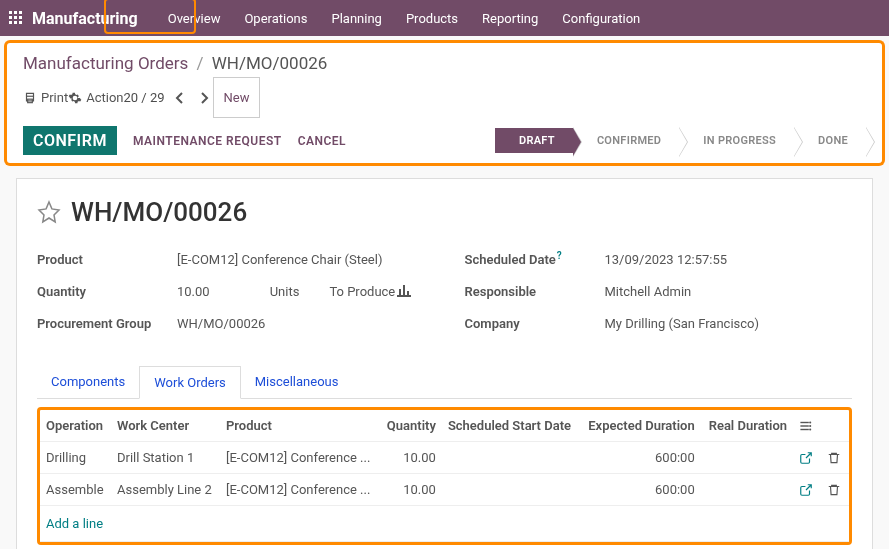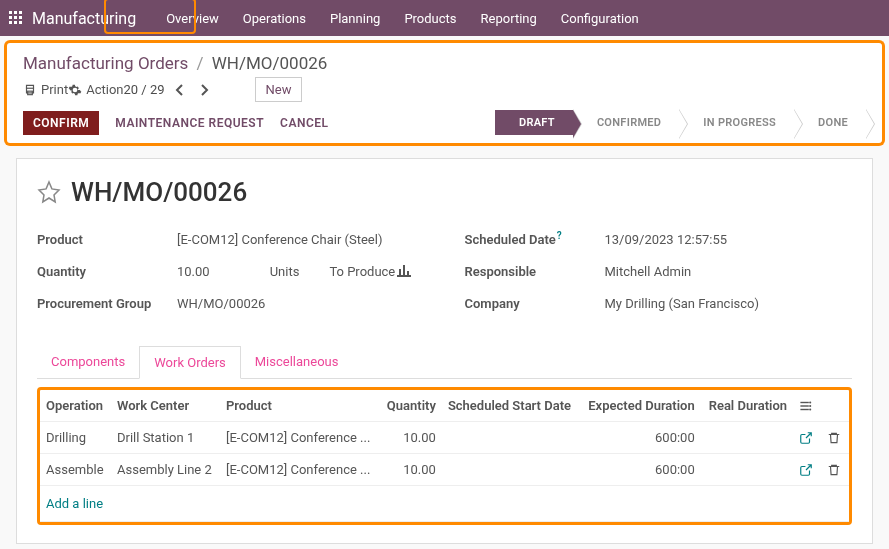--- a/index.html
+++ b/index.html
@@ -1,54 +1,54 @@
 <!DOCTYPE html>
 <html><head>
 <meta charset="utf-8">
 <style>
 * { margin:0; padding:0; box-sizing:border-box; font-family:-apple-system,BlinkMacSystemFont,"Segoe UI",Roboto,sans-serif; }
 body { font-size:13px; color:#4c4c4c; background:#f9f9f9; }
 .topnav { background:#714B67; color:#fff; height:36px; display:flex; align-items:center; padding:0 8px; }
 .app-icon { width:16px; height:16px; margin-right:8px; }
-.app-name { font-size:16px; font-weight:400; margin-right:20px; }
+.app-name { font-size:16px; font-weight:700; margin-right:20px; }
 .nav-items { display:flex; gap:4px;justify-content:center; }
 .nav-item { color:#fff; padding:4px 10px; font-size:13px; cursor:pointer; }
 .header-bar { background:#fff; padding:6px 16px 0 16px; display:flex; justify-content:space-between; align-items:flex-start; border:3px solid #ff8a00; border-bottom:none; border-radius:6px 6px 0 0; margin:4px 4px 0 4px;flex-direction:column; }
 .breadcrumb { font-size:17px; color:#714B67; padding:4px 0; }
 .breadcrumb .sep { color:#999; margin:0 4px; }
 .breadcrumb .current { color:#555; }
 .header-right { display:flex; align-items:center; }
 .hr-item { display:flex; align-items:center; gap:4px; cursor:pointer; color:#555; font-size:13px; }
 .pager { display:flex; align-items:center; gap:6px; }
 .pager-btn { cursor:pointer; color:#555; font-size:14px; padding:2px 4px;}
-.new-btn { border:1px solid #ccc; padding:4px 10px; color:#714B67;margin-left:42px; }
+.new-btn { border:1px solid #ccc; padding:12px 10px; color:#714B67; }
 .action-bar { background:#fff; padding:8px 16px; display:flex; justify-content:space-between; align-items:center; margin:0 4px; border:3px solid #ff8a00; border-top:none; border-radius:0 0 6px 6px; }
 .action-buttons { display:flex; gap:16px; align-items:center; }
-.btn-confirm { background:#7f1d1d; color:#fff; padding:5px 10px; font-weight:600; letter-spacing:.5px; font-size:12px; }
+.btn-confirm { background:#0f766e; color:#fff; padding:5px 10px; font-weight:600; letter-spacing:.5px; font-size:16px; }
 .btn-text { color:#714B67; font-weight:600; letter-spacing:.5px; font-size:12px; cursor:pointer; }
 .status-flow { display:flex; }
 .status-step { position:relative; padding:6px 18px 6px 24px; font-size:11px; font-weight:600; color:#888; letter-spacing:.3px; }
 .status-step.active { background:#714B67; color:#fff; }
 .status-step:after { content:""; position:absolute; right:-8px; top:0; width:0; height:0; border-top:14px solid transparent; border-bottom:14px solid transparent; border-left:8px solid #fff; z-index:2;}
 .status-step:before { content:""; position:absolute; right:-9px; top:-1px; width:0; height:0; border-top:15px solid transparent; border-bottom:15px solid transparent; border-left:9px solid #ccc; z-index:1;}
 .status-step.active:after { border-left-color:#714B67; }
 .card { background:#fff; border:1px solid #ddd; margin:12px 16px; padding:18px 20px; }
 .title-row { display:flex; align-items:center; gap:10px; margin-bottom:18px; }
 .title-row h1 { font-size:26px; font-weight:500; color:#333; }
 .star-icon { width:24px; height:24px; color:#888; }
 .fields { display:flex; gap:40px; }
 .col { flex:1; }
 .field-row { display:flex; align-items:center; min-height:28px; margin-bottom:4px; }
 .field-label { min-width:140px; font-weight:600; color:#555; font-size:13px; }
 .field-val { color:#555; font-size:13px; }
 .qmark { color:#017e84; font-size:10px; vertical-align:super; margin-left:1px; }
 .qty-unit { margin-left:60px; }
 .to-produce { color:#555; font-weight:400; margin-left:30px; display:flex; align-items:center; gap:2px; }
 .tabs { display:flex; margin-top:24px; border-bottom:1px solid #ddd; }
-.tab { padding:8px 14px; color:#ec4899; cursor:pointer; position:relative; top:1px; }
+.tab { padding:8px 14px; color:#1d4ed8; cursor:pointer; position:relative; top:1px; }
 .tab.active { border:1px solid #ddd; border-bottom:1px solid #fff; background:#fff; }
 .tab-highlight { position:absolute; border:2px solid #ff8a00; pointer-events:none; }
 .table-wrap { border:3px solid #ff8a00; border-radius:4px; margin-top:8px; }
 table { width:100%; border-collapse:collapse; }
 th,td { text-align:left; padding:8px 6px; font-size:13px; color:#555; border-bottom:1px solid #eee; }
 th { font-weight:600; }
 th.r, td.r { text-align:right; }
 .row-link-icon, .row-del-icon { cursor:pointer; color:#555; text-align:center; width:28px; }
 .add-line { color:#017e84; padding:10px 6px; cursor:pointer; }
 .gear-th { text-align:right; }

